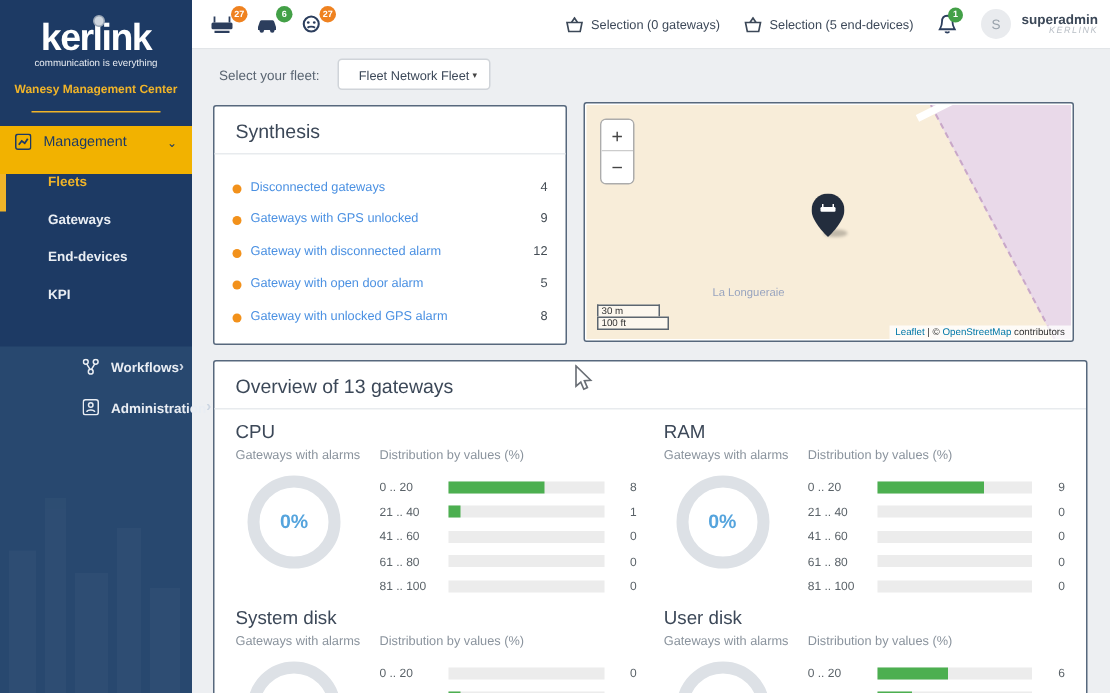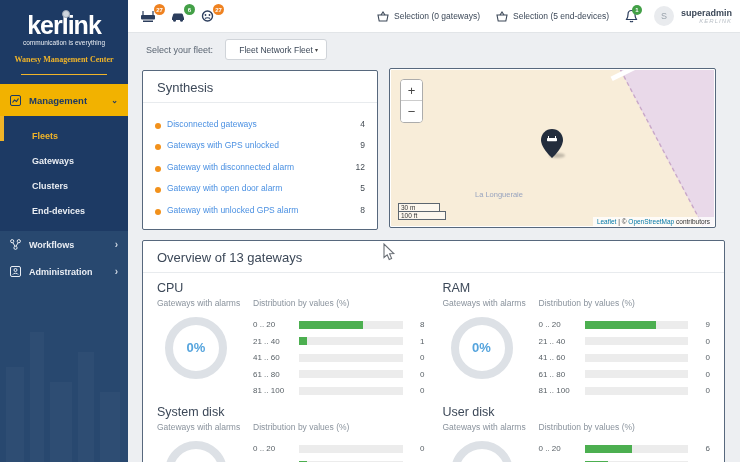--- a/index.html
+++ b/index.html
@@ -7,30 +7,30 @@
     font-family:"Liberation Sans", sans-serif; position:relative; }
 
   
   .sidebar { position:absolute; left:0; top:0; width:128px; height:462px;
     background:#1d3a64; color:#fff; z-index:5; }
   .logo-block { padding:12px 0 0 0; text-align:center; position:relative; }
   .logo-text { font-size:25px; font-weight:bold; letter-spacing:-1px; color:#fff; line-height:26px; }
   .logo-globe { position:absolute; left:62px; top:10px; width:8px; height:8px; border-radius:50%;
     background:#cfd6de; border:1px solid #9aa6b5; }
   .logo-tagline { font-size:6.5px; color:#e8ecf2; margin-top:1px; }
-  .logo-product { font-size:8px; font-weight:bold; color:#f0b429; margin-top:9px;font-family:Liberation Serif, serif; }
+  .logo-product { font-size:8px; font-weight:bold; color:#f0b429; margin-top:9px; }
   .logo-divider { width:86px; height:1px; background:#f0b429; margin:10px auto 0 auto; }
   .menu-main { margin-top:9px; height:26px; background:#f2b200; color:#1d3a64;
-    display:flex; align-items:center; padding:16px 10px; font-size:9.5px; font-weight:bold; cursor:pointer; }
+    display:flex; align-items:flex-end; padding:16px 10px; font-size:9.5px; font-weight:normal; cursor:pointer; }
   .menu-main .mi { margin-right:8px; display:flex; }
   .menu-main .chev { margin-left:auto; font-size:8px; }
-  .submenu-item { height:25px; display:flex; align-items:flex-end; padding-left:28px;
+  .submenu-item { height:25px; display:flex; align-items:flex-start; padding-left:28px;
     font-size:9px; color:#e9edf3; font-weight:bold; cursor:pointer; border-left:4px solid transparent; }
   .submenu-item.active { color:#f0b429; border-left:4px solid #f0b429; }
-  .nav-lower { position:absolute; left:0; top:231px; width:128px; height:231px; background:#28486f; }
+  .nav-lower { position:absolute; left:0; top:231px; width:128px; height:231px; background:#28486f;padding-left:45px; }
   .section-item { height:27px; display:flex; align-items:center; padding:0 10px;
     font-size:9px; color:#e9edf3; font-weight:bold; cursor:pointer; }
   .section-item .mi { margin-right:8px; display:flex; }
   .section-item .chev { margin-left:auto; font-size:10px; color:#cdd6e2; }
   .skyline { position:absolute; bottom:0; left:0; width:128px; height:150px; opacity:0.55; }
   .skyline div { position:absolute; bottom:0; background:rgba(255,255,255,0.05); }
 
   
   .topbar { position:absolute; left:128px; top:0; width:612px; height:33px; background:#ffffff;
     border-bottom:1px solid #e2e5e8; display:flex; align-items:center; padding:0 8px 0 12px; }
@@ -133,23 +133,20 @@
     <span class="chev">⌄</span>
   </div>
 
   <div class="submenu-item active">
     <span>Fleets</span>
   </div>
   <div class="submenu-item">
     <span>Gateways</span>
   </div>
   <div class="submenu-item">
-    <span>Clusters</span>
-  </div>
-  <div class="submenu-item">
     <span>End-devices</span>
   </div>
   <div class="submenu-item">
     <span>KPI</span>
   </div>
 
   <div class="nav-lower">
     <div class="section-item">
       <span class="mi">
         <svg width="11" height="11" viewBox="0 0 11 11">

